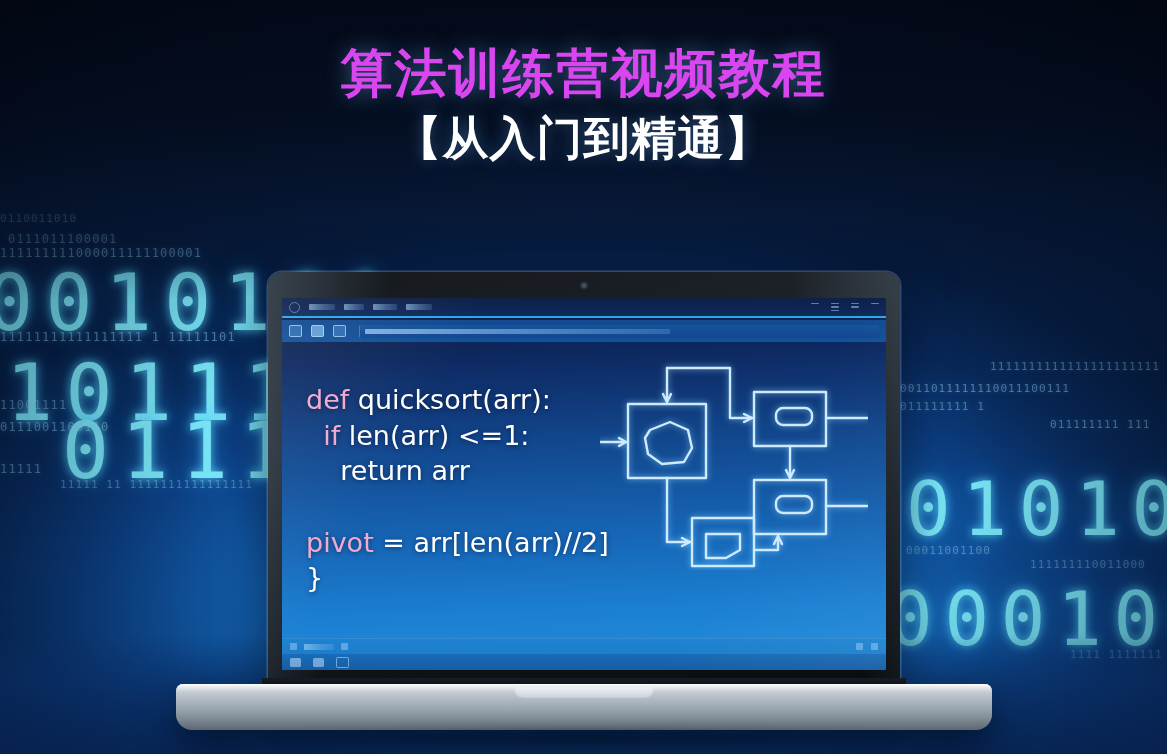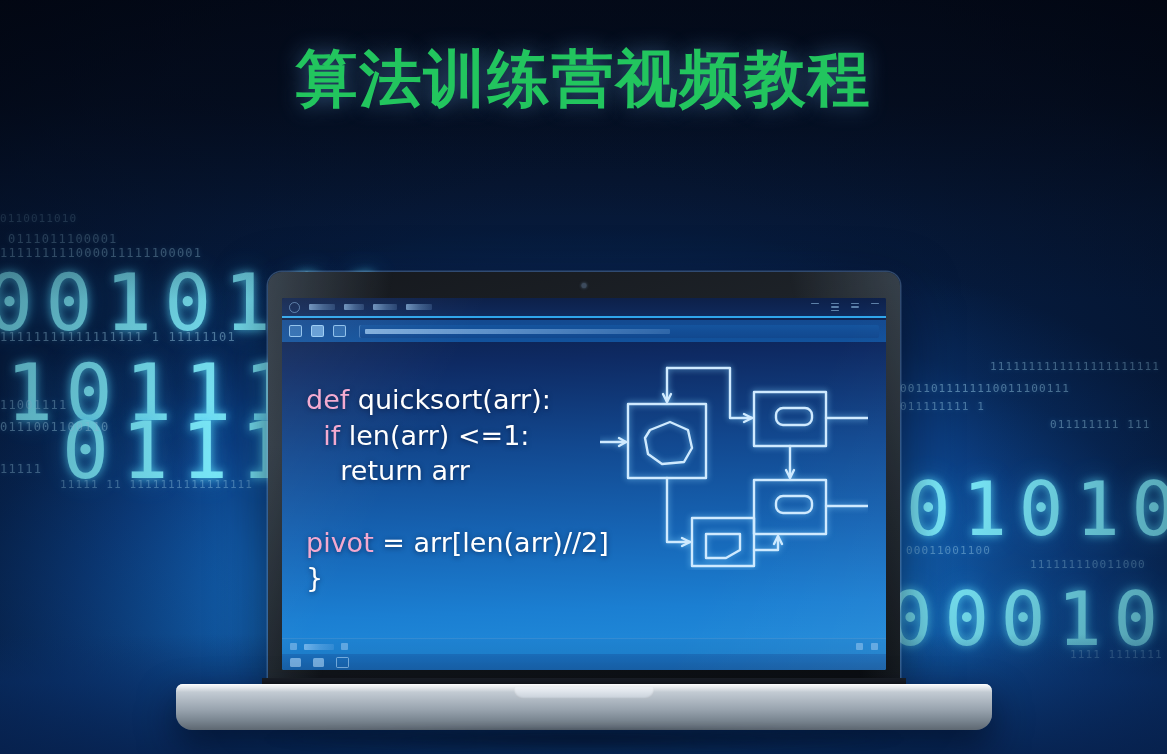--- a/index.html
+++ b/index.html
@@ -45,21 +45,21 @@
     font-family:"DejaVu Sans Mono","Liberation Mono",monospace;
     letter-spacing:.1em;
     color:#9fd8f5;
     text-shadow:0 0 5px rgba(90,190,255,.6);
   }
 
   
   .title-wrap{position:absolute;left:0;right:0;top:46px;text-align:center;z-index:30;}
   .title-main{
     font-family:"DejaVu Sans","Liberation Sans",sans-serif;
-    font-weight:700;font-size:62px;line-height:1.06;color:#22c55e;
+    font-weight:700;font-size:52px;line-height:1.06;color:#d946ef;
     letter-spacing:2px;
     text-shadow:0 0 22px rgba(120,190,255,.45),0 3px 10px rgba(0,10,30,.65);
     margin:0;
   }
   .title-sub{
     font-family:"DejaVu Sans","Liberation Sans",sans-serif;
     font-weight:700;font-size:46px;line-height:1.1;color:#ffffff;
     letter-spacing:1px;margin:12px 0 0 0;
     text-shadow:0 0 16px rgba(120,190,255,.40),0 2px 8px rgba(0,10,30,.6);
   }
@@ -229,20 +229,21 @@
       <div class="smallbin" style="left: 906px; top: 544px; font-size: 11px; opacity: 0.45;">00011001100</div>
       <div class="smallbin" style="left: 1030px; top: 558px; font-size: 11px; opacity: 0.4;">111111110011000</div>
       <div class="smallbin" style="left: 1070px; top: 648px; font-size: 11px; opacity: 0.4;">1111 1111111</div>
     </div>
   <div class="bg-topdark"></div>
   <div class="bg-vignette"></div>
   <div class="bg-floor"></div>
 
   <div class="title-wrap">
     <h1 class="title-main">算法训练营视频教程</h1>
+    <div class="title-sub">【从入门到精通】</div>
   </div>
 
   <div class="laptop">
     <div class="glow"></div>
 
     <div class="lid">
       <div class="lid-hi"></div>
       <div class="webcam"></div>
 
       <div class="screen">

